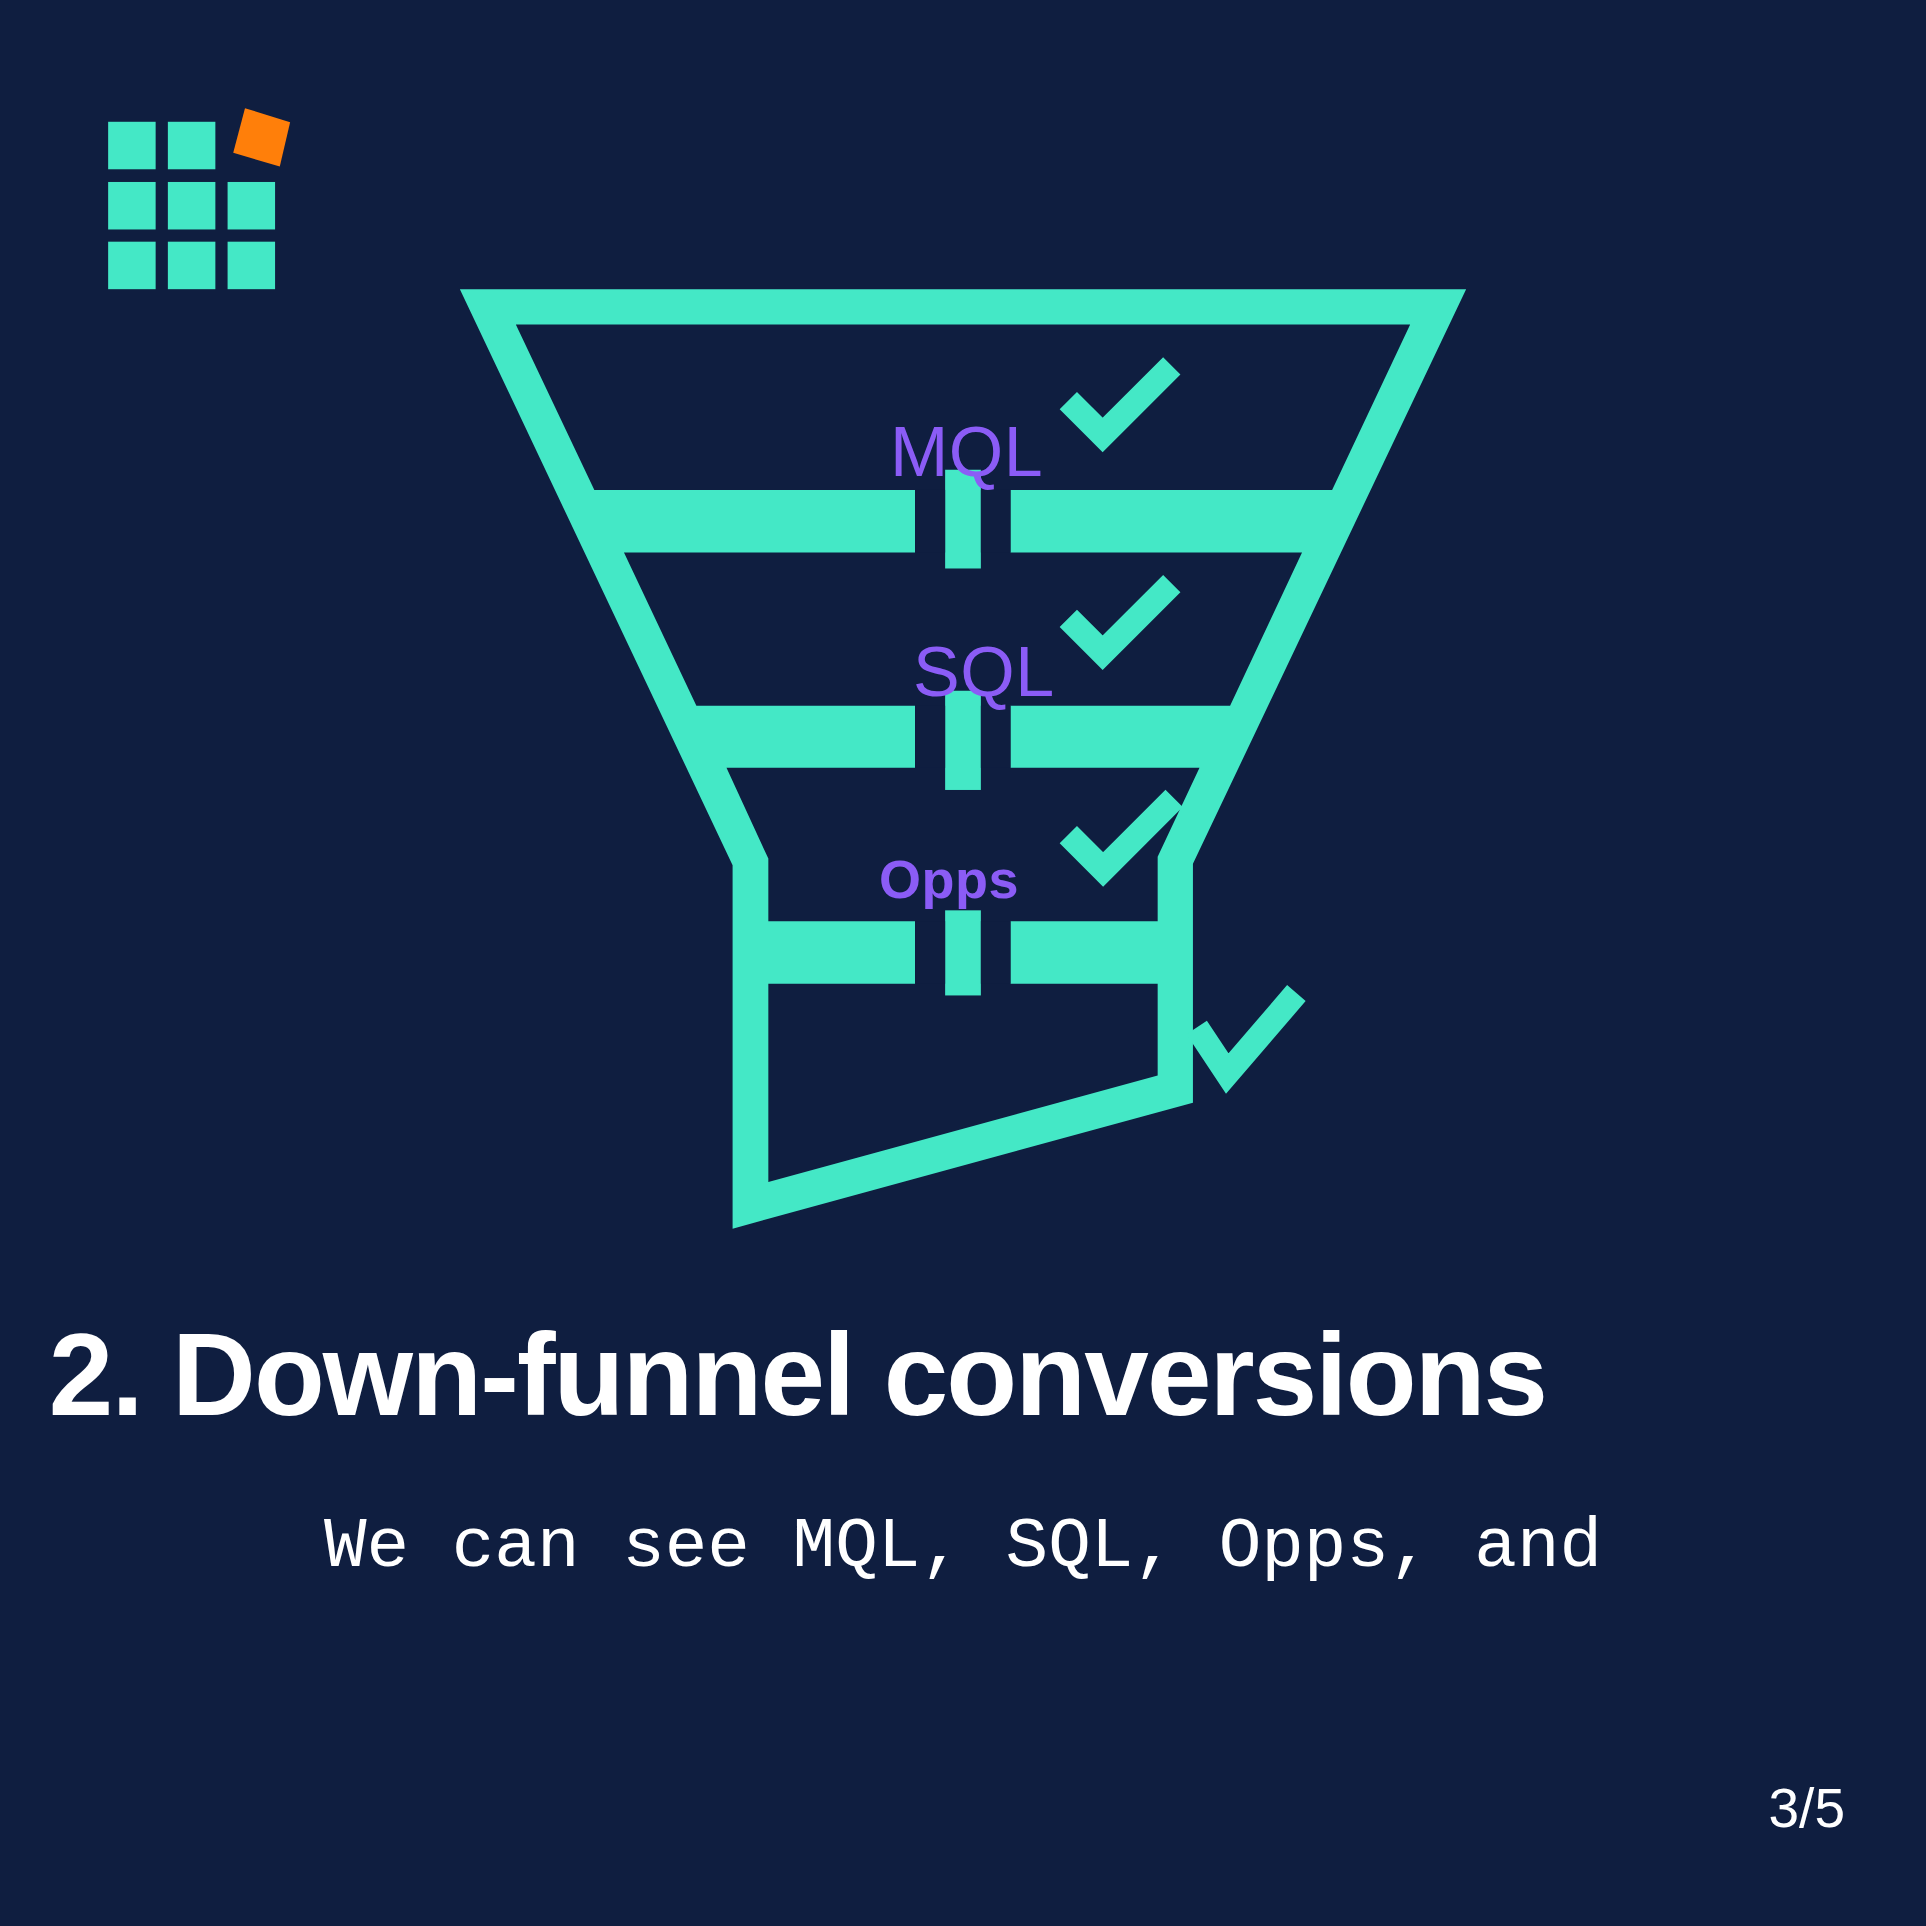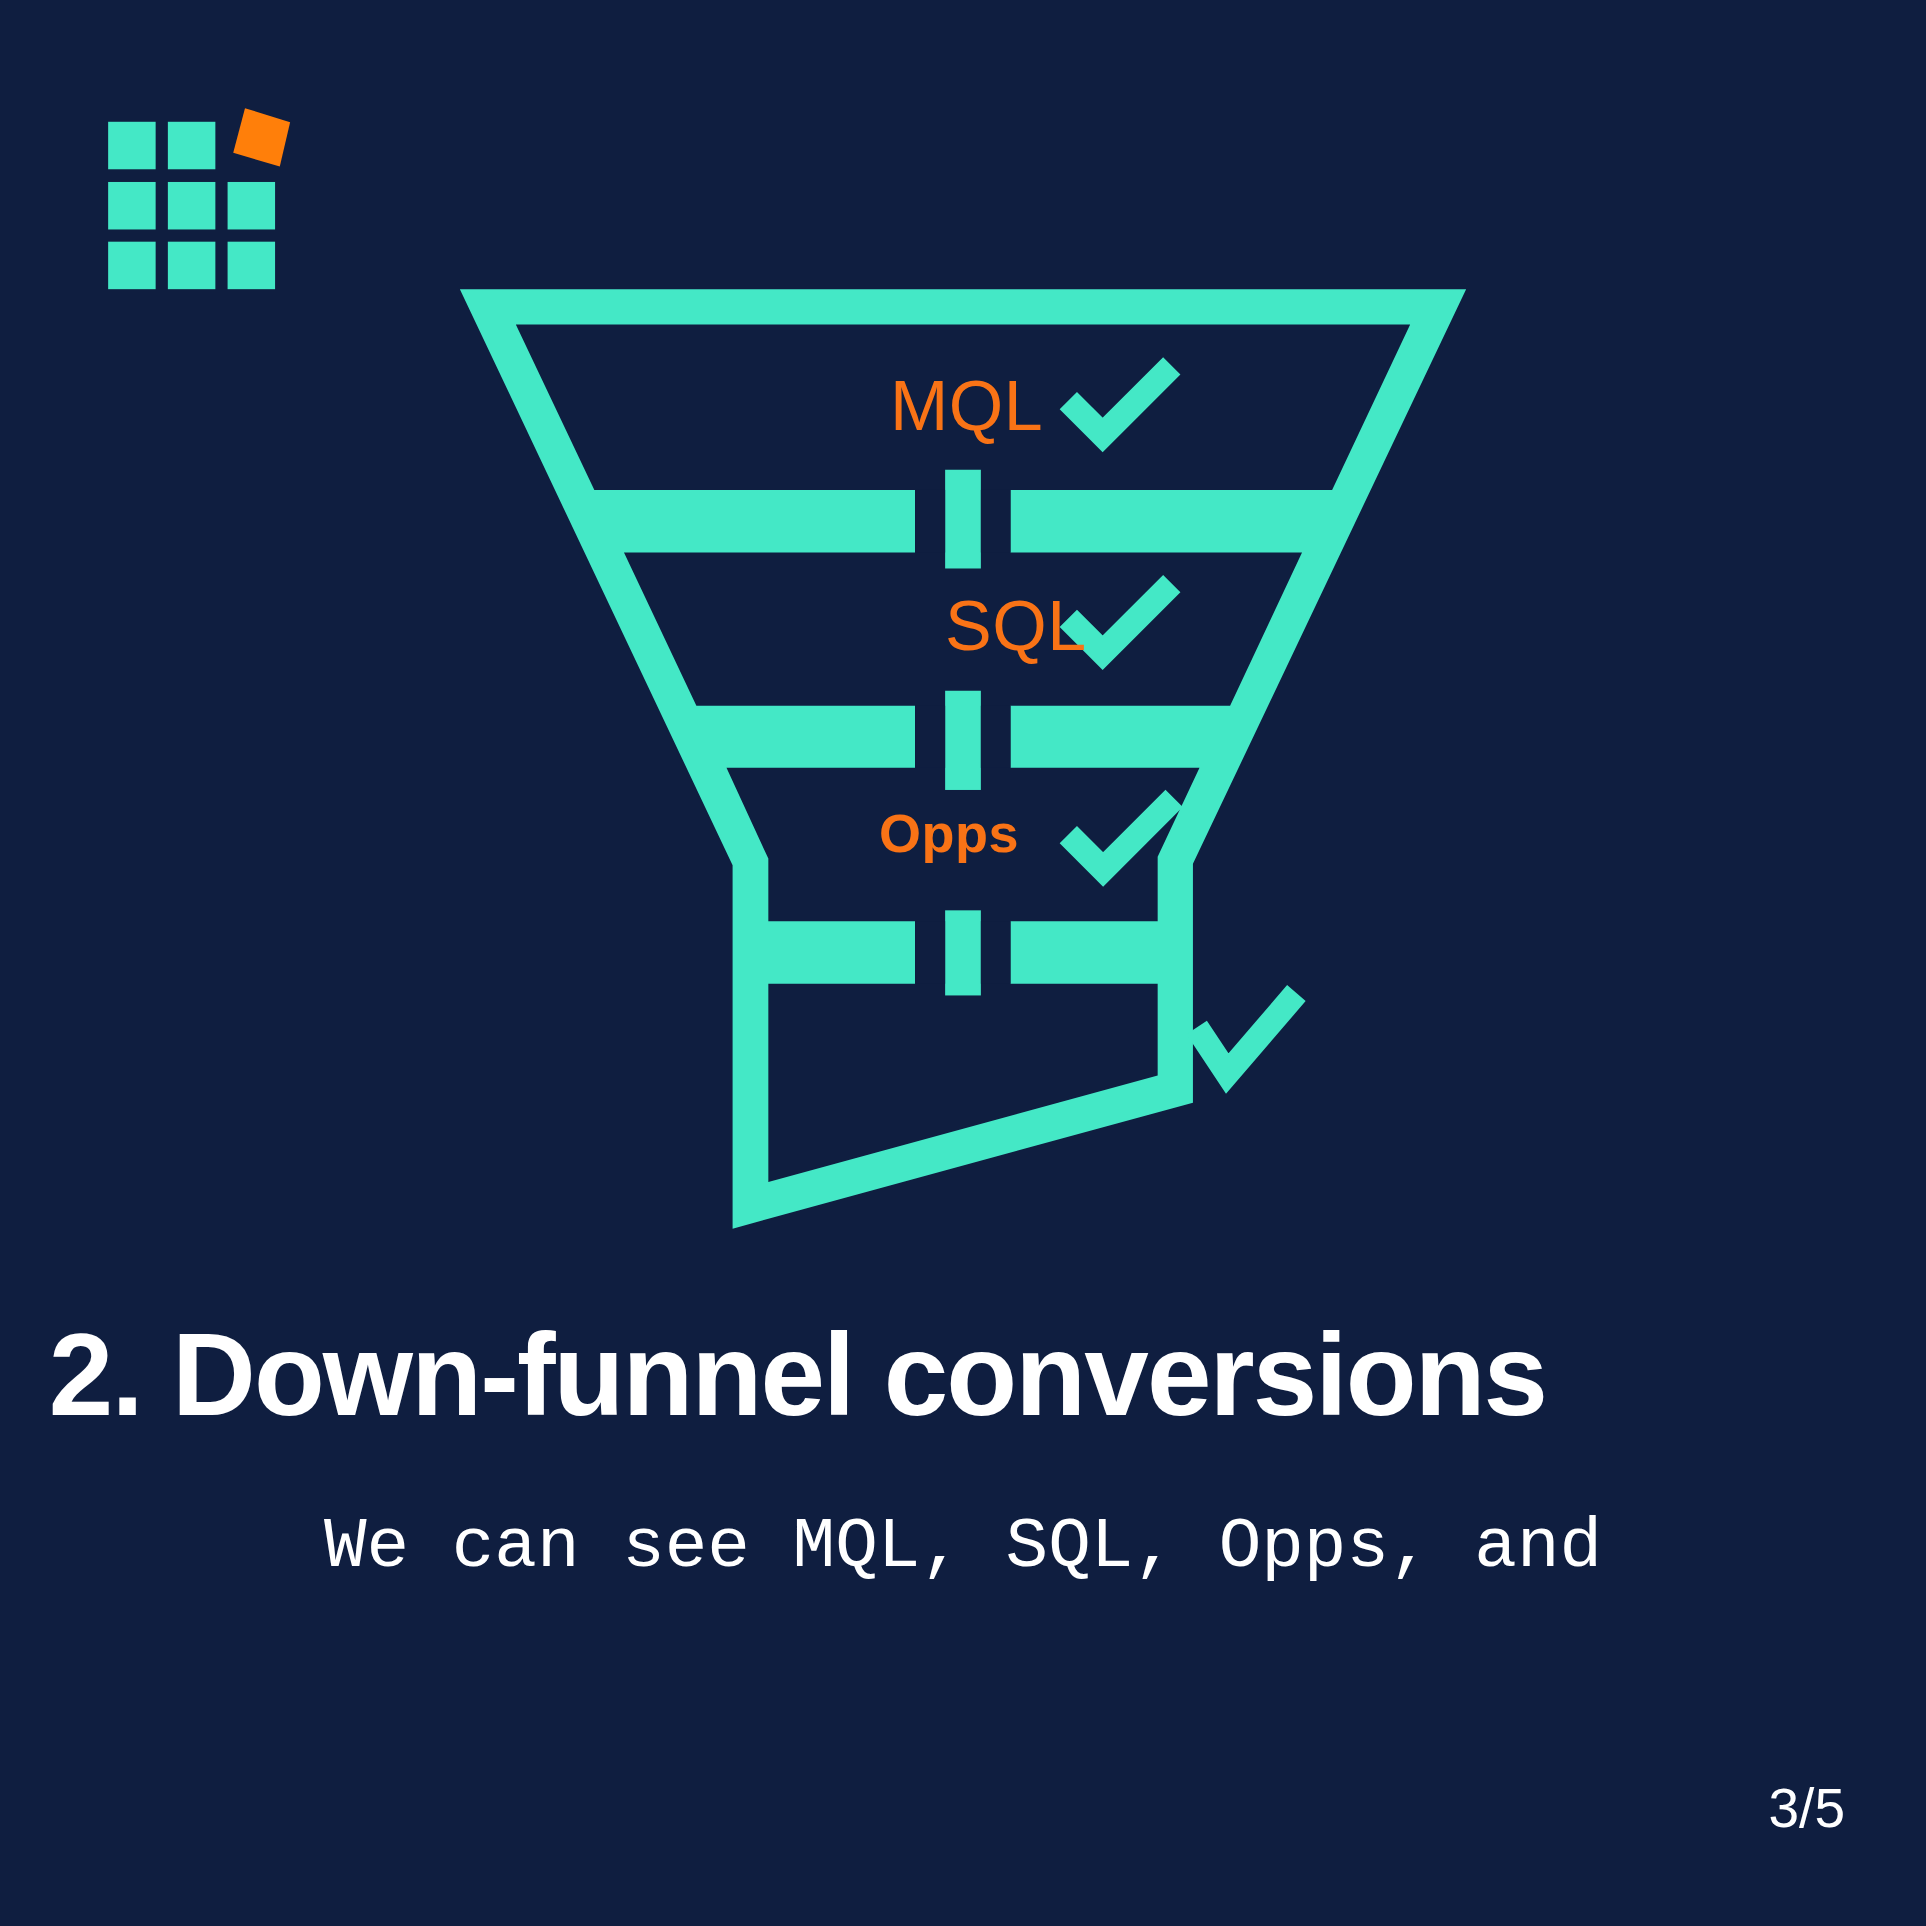--- a/index.html
+++ b/index.html
@@ -7,25 +7,26 @@
     width: 1926px; height: 1926px;
     background: #0F1E40;
     position: relative; overflow: hidden;
     font-family: "Liberation Sans", "DejaVu Sans", sans-serif;
     color: #FFFFFF;
   }
   .canvas { position: absolute; left: 0; top: 0; width: 1926px; height: 1926px; }
   svg.art { position: absolute; left: 0; top: 0; }
   .stage-label {
     position: absolute; white-space: nowrap;
-    font-weight: 400; line-height: 1; color: #f97316;
+    font-weight: 400; line-height: 1; color: #8b5cf6;
     letter-spacing: 0.5px;
+    margin-top: 46px;
   }
   .lbl-mql   { left: 890px; top: 371px;  font-size: 70px; }
-  .lbl-sql   { left: 945px; top: 591px; font-size: 70px; }
+  .lbl-sql   { left: 913px; top: 591px; font-size: 70px; }
   .lbl-opps  { left: 879px; top: 806px; font-size: 54px; font-weight: bold; }
   .lbl-cw    { left: 784px; top: 1008px; font-size: 63px; }
   .headline {
     position: absolute; left: 0; width: 1595px; top: 1317px;
     text-align: center; font-weight: 700; font-size: 116px; line-height: 1;
     letter-spacing: -1.9px; color: #FFFFFF; white-space: nowrap;
   }
   .body-text {
     position: absolute; left: 0; width: 1926px; top: 1504px;
     text-align: center; font-weight: 400; font-size: 71px; line-height: 86px;

